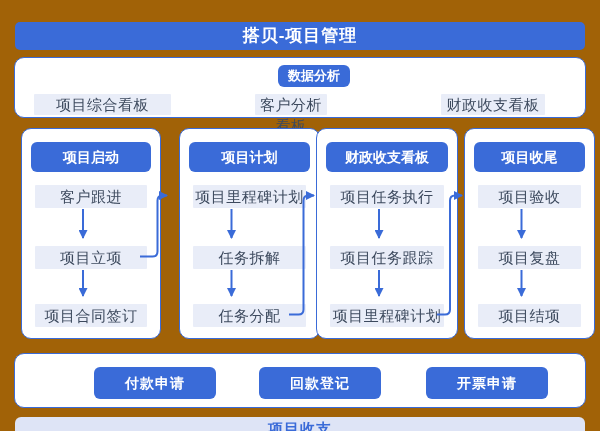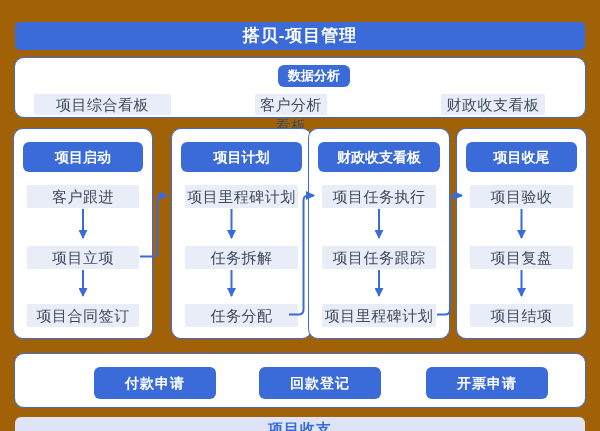--- a/index.html
+++ b/index.html
@@ -42,21 +42,21 @@
   .analysis-btn{
     position:absolute;left:263px;top:7px;width:72px;height:22px;
     font-size:13px;line-height:22px;
   }
   .board{position:absolute;top:36px;height:21px;line-height:21px;}
   .board-0{left:19px;width:137px;}
   .board-1{left:240px;width:72px;}
   .board-2{left:426px;width:104px;}
   
   .flow{position:absolute;left:0;top:128px;width:600px;height:211px;}
-  .col{position:absolute;top:0;height:211px;border:1.5px solid var(--primary);border-radius:10px;background:#ffffff;}
+  .col{position:absolute;top:0;height:211px;border:1.5px solid var(--primary);border-radius:10px;background:#ffffff;margin-left:8px;}
   .col-0{left:13px;width:140px;}
   .col-1{left:171px;width:141px;}
   .col-2{left:308px;width:142px;}
   .col-3{left:456px;width:131px;}
   .col-title{
     position:absolute;left:9px;right:9px;top:13px;height:30px;
     font-size:14px;line-height:30px;
   }
   .step{position:absolute;left:13px;right:13px;height:23px;line-height:23px;}
   .step-0{top:56px;}

